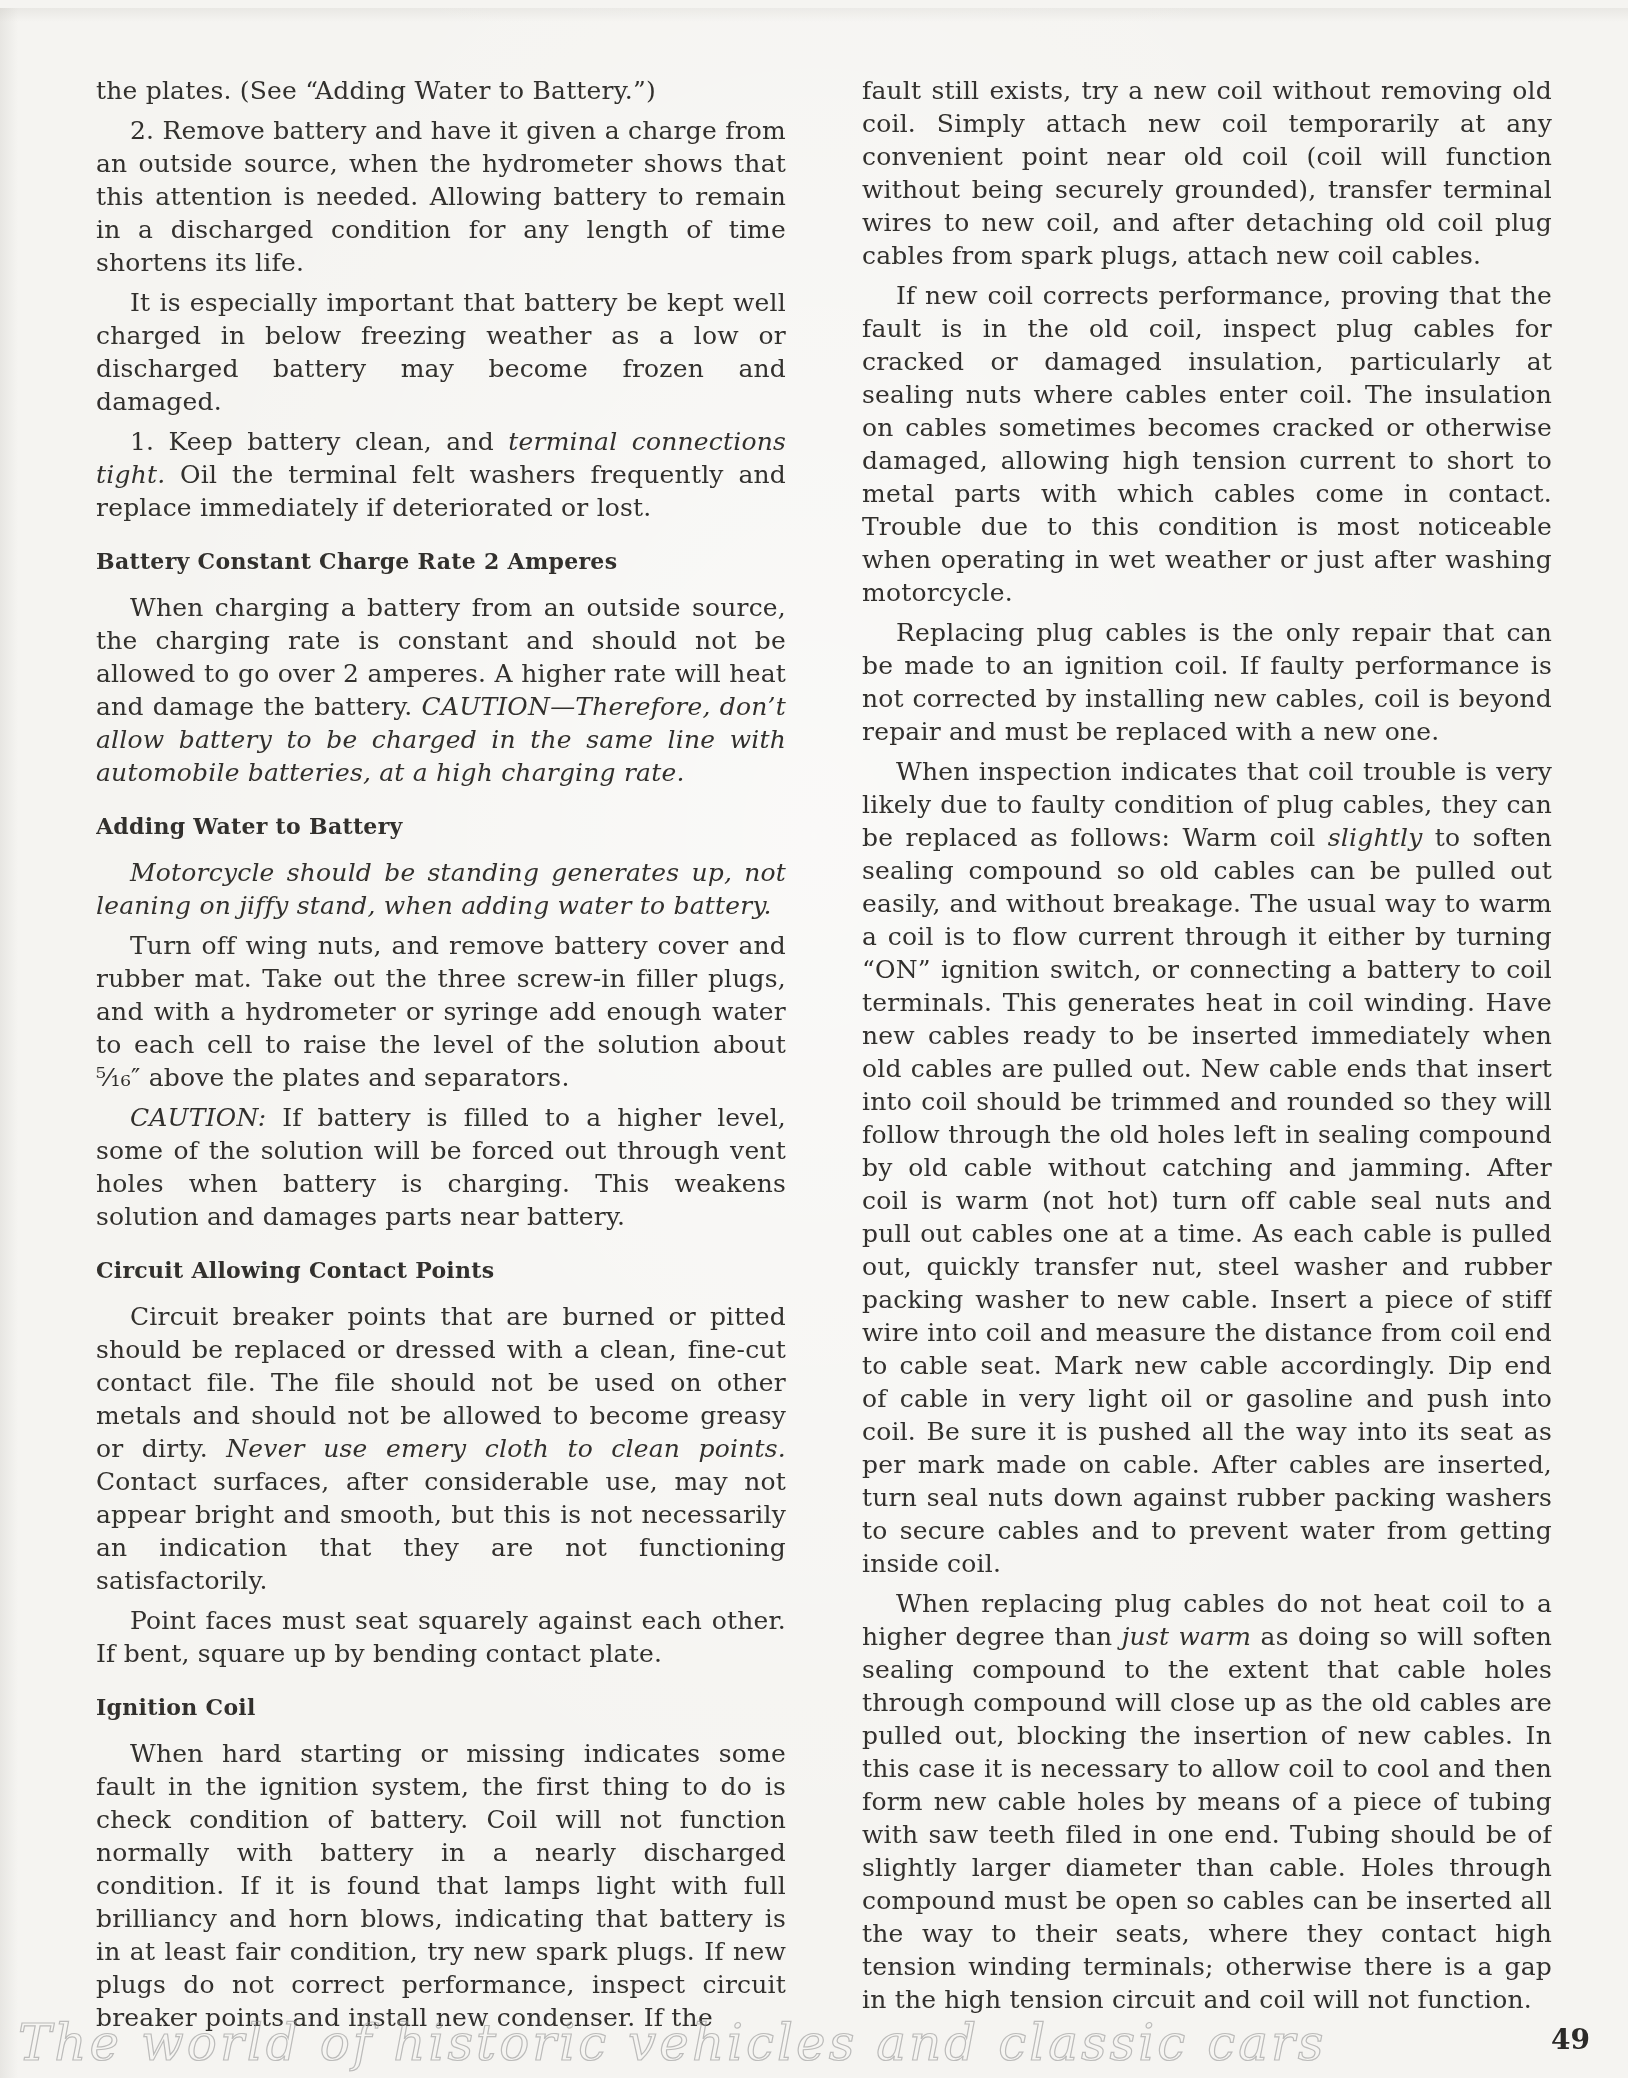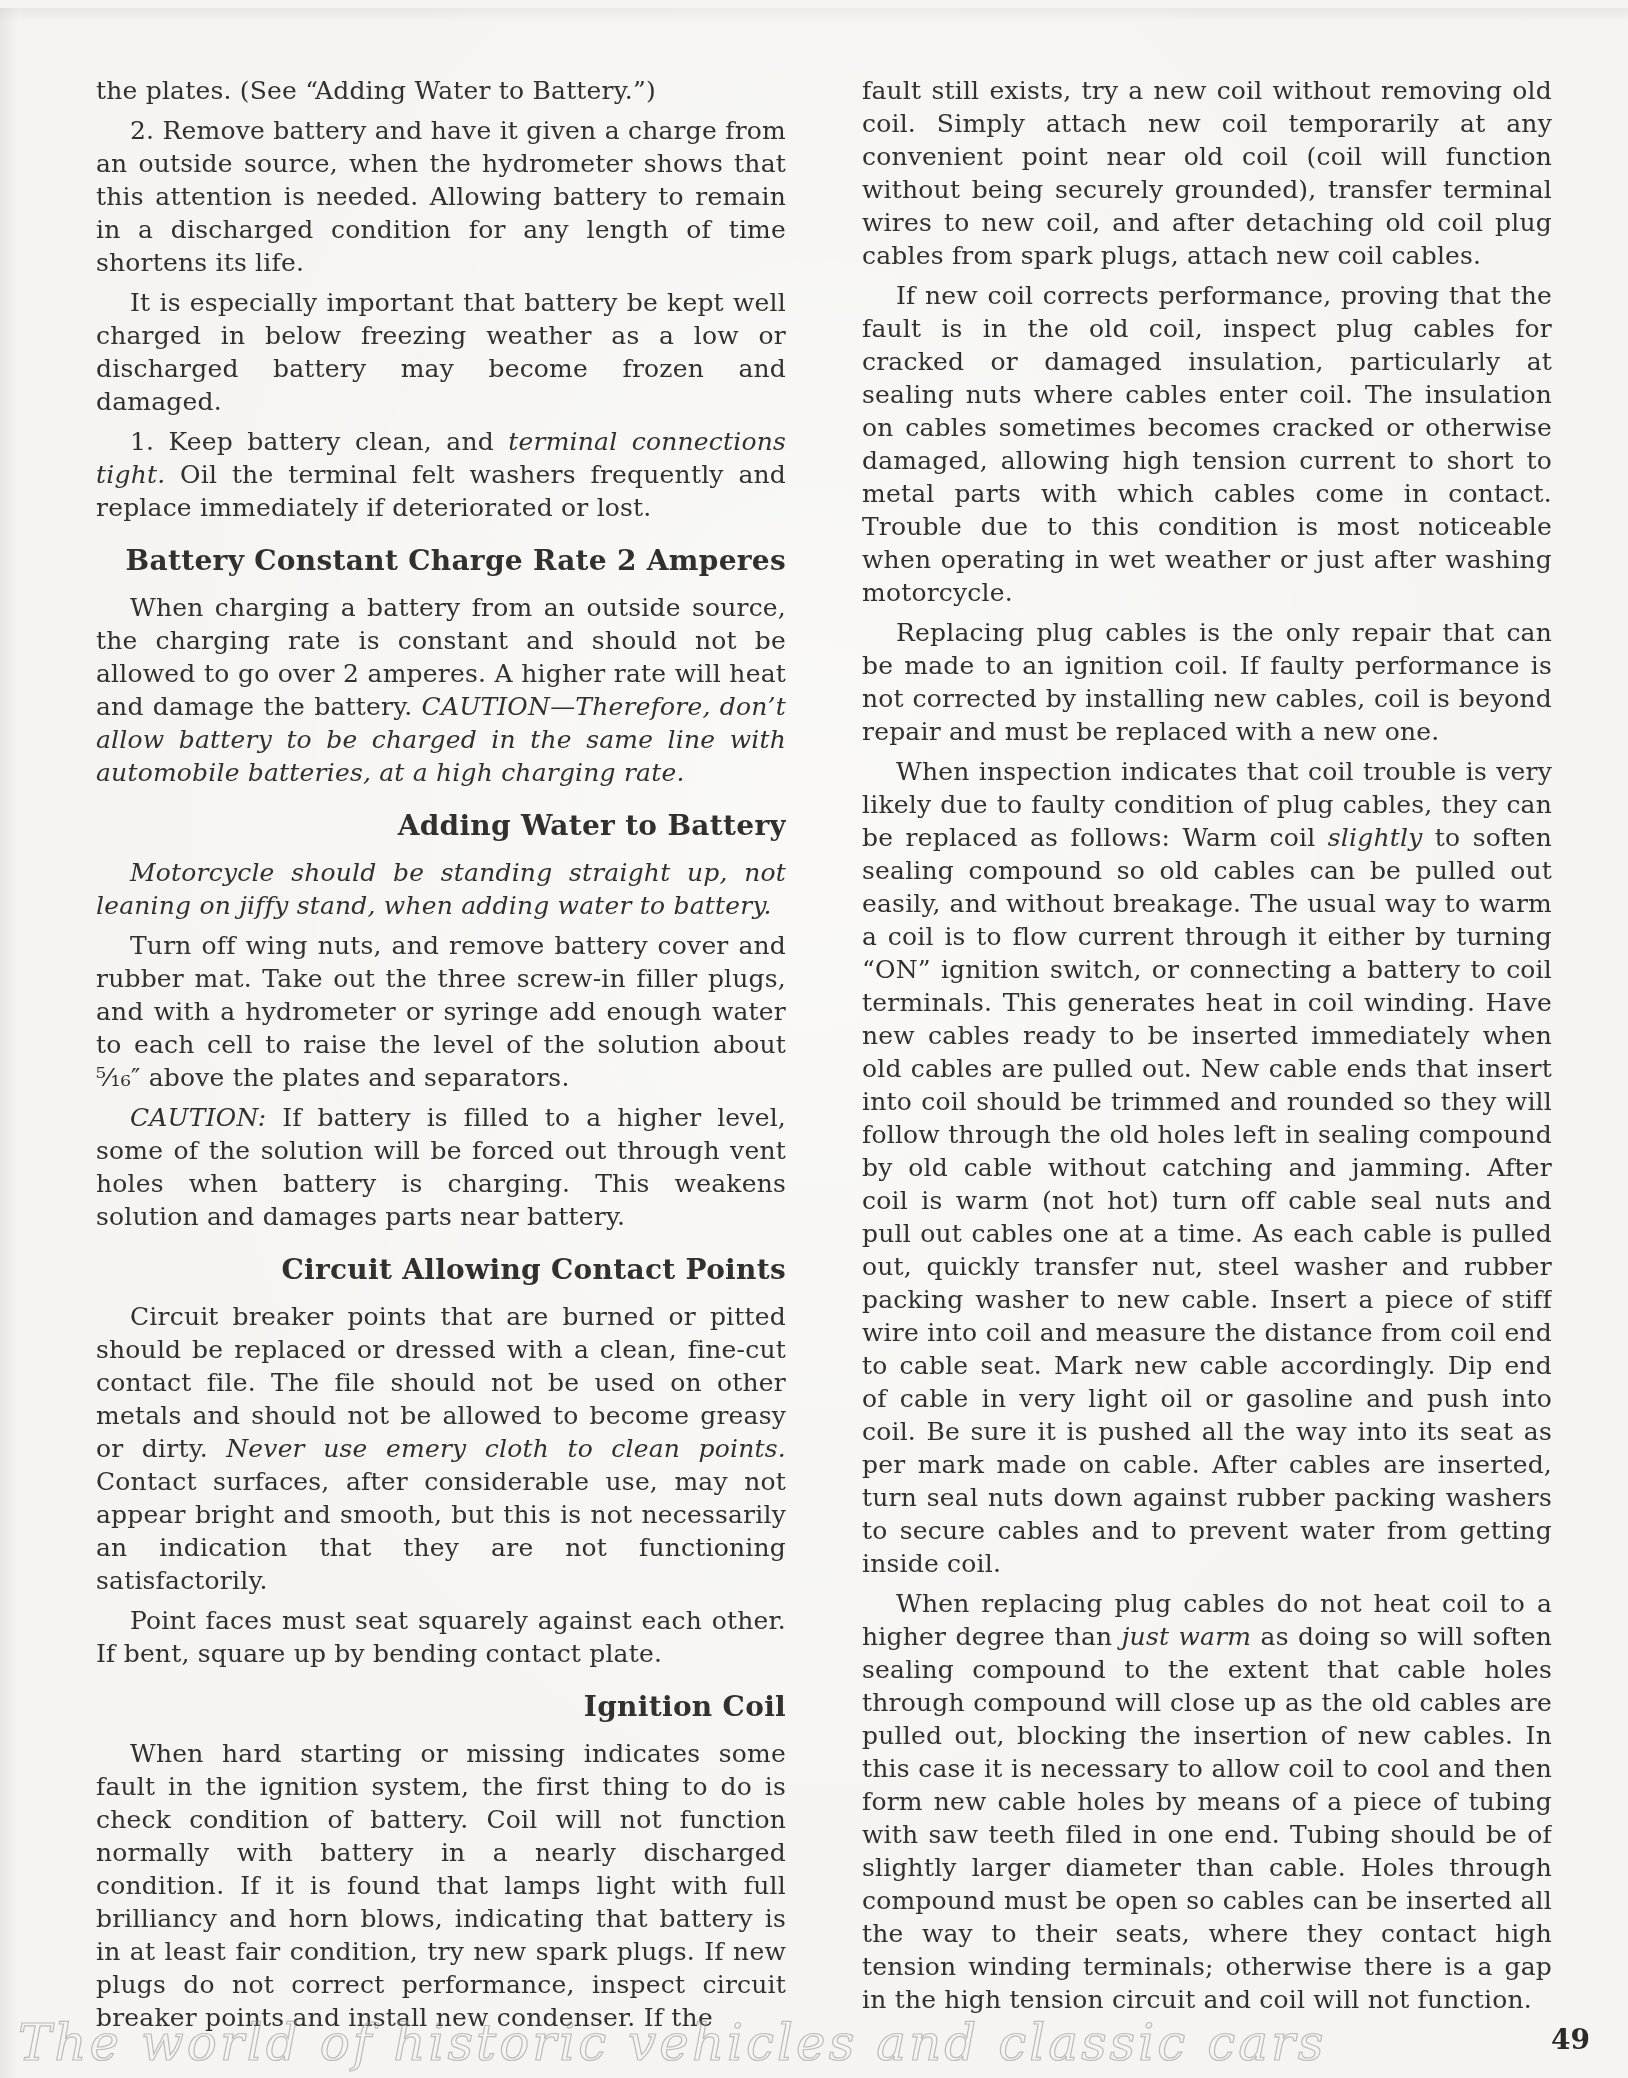--- a/index.html
+++ b/index.html
@@ -37,24 +37,24 @@
     letter-spacing: 0.2px;
   }
   .column-left  { left: 96px;  }
   .column-right { left: 862px; }
   .para {
     margin: 0 0 7px 0;
   }
   .para.indent { text-indent: 34px; }
   .em { font-style: italic; }
   .section-heading {
-    font-size: 28px;
+    font-size: 22px;
     line-height: 34px;
     font-weight: bold;
-    text-align: right;
+    text-align: left;
     margin: 20px 0 13px 0;
     letter-spacing: 0.3px;
     text-indent: 0;
     white-space: nowrap;
   }
   .watermark {
     position: absolute;
     inset: 0;
     pointer-events: none;
   }
@@ -100,21 +100,21 @@
 
 <div class="page">
   <div class="column column-left">
       <p class="para"><span>the plates. (See “Adding Water to Battery.”)</span></p>
       <p class="para indent"><span>2. Remove battery and have it given a charge from an outside source, when the hydrometer shows that this attention is needed. Allowing battery to remain in a discharged condition for any length of time shortens its life.</span></p>
       <p class="para indent"><span>It is especially important that battery be kept well charged in below freezing weather as a low or discharged battery may become frozen and damaged.</span></p>
       <p class="para indent"><span>1. Keep battery clean, and </span><span class="em">terminal connections tight.</span><span> Oil the terminal felt washers frequently and replace immediately if deteriorated or lost.</span></p>
       <h2 class="section-heading">Battery Constant Charge Rate 2 Amperes</h2>
       <p class="para indent"><span>When charging a battery from an outside source, the charging rate is constant and should not be allowed to go over 2 amperes. A higher rate will heat and damage the battery. </span><span class="em">CAUTION—Therefore, don’t allow battery to be charged in the same line with automobile batteries, at a high charging rate.</span></p>
       <h2 class="section-heading">Adding Water to Battery</h2>
-      <p class="para indent"><span class="em">Motorcycle should be standing straight up, not leaning on jiffy stand, when adding water to battery.</span></p>
+      <p class="para indent"><span class="em">Motorcycle should be standing generates up, not leaning on jiffy stand, when adding water to battery.</span></p>
       <p class="para indent"><span>Turn off wing nuts, and remove battery cover and rubber mat. Take out the three screw-in filler plugs, and with a hydrometer or syringe add enough water to each cell to raise the level of the solution about ⁵⁄₁₆″ above the plates and separators.</span></p>
       <p class="para indent"><span class="em">CAUTION:</span><span> If battery is filled to a higher level, some of the solution will be forced out through vent holes when battery is charging. This weakens solution and damages parts near battery.</span></p>
       <h2 class="section-heading">Circuit Allowing Contact Points</h2>
       <p class="para indent"><span>Circuit breaker points that are burned or pitted should be replaced or dressed with a clean, fine-cut contact file. The file should not be used on other metals and should not be allowed to become greasy or dirty. </span><span class="em">Never use emery cloth to clean points.</span><span> Contact surfaces, after considerable use, may not appear bright and smooth, but this is not necessarily an indication that they are not functioning satisfactorily.</span></p>
       <p class="para indent"><span>Point faces must seat squarely against each other. If bent, square up by bending contact plate.</span></p>
       <h2 class="section-heading">Ignition Coil</h2>
       <p class="para indent"><span>When hard starting or missing indicates some fault in the ignition system, the first thing to do is check condition of battery. Coil will not function normally with battery in a nearly discharged condition. If it is found that lamps light with full brilliancy and horn blows, indicating that battery is in at least fair condition, try new spark plugs. If new plugs do not correct performance, inspect circuit breaker points and install new condenser. If the</span></p>
     </div>
   <div class="column column-right">
       <p class="para"><span>fault still exists, try a new coil without removing old coil. Simply attach new coil temporarily at any convenient point near old coil (coil will function without being securely grounded), transfer terminal wires to new coil, and after detaching old coil plug cables from spark plugs, attach new coil cables.</span></p>

